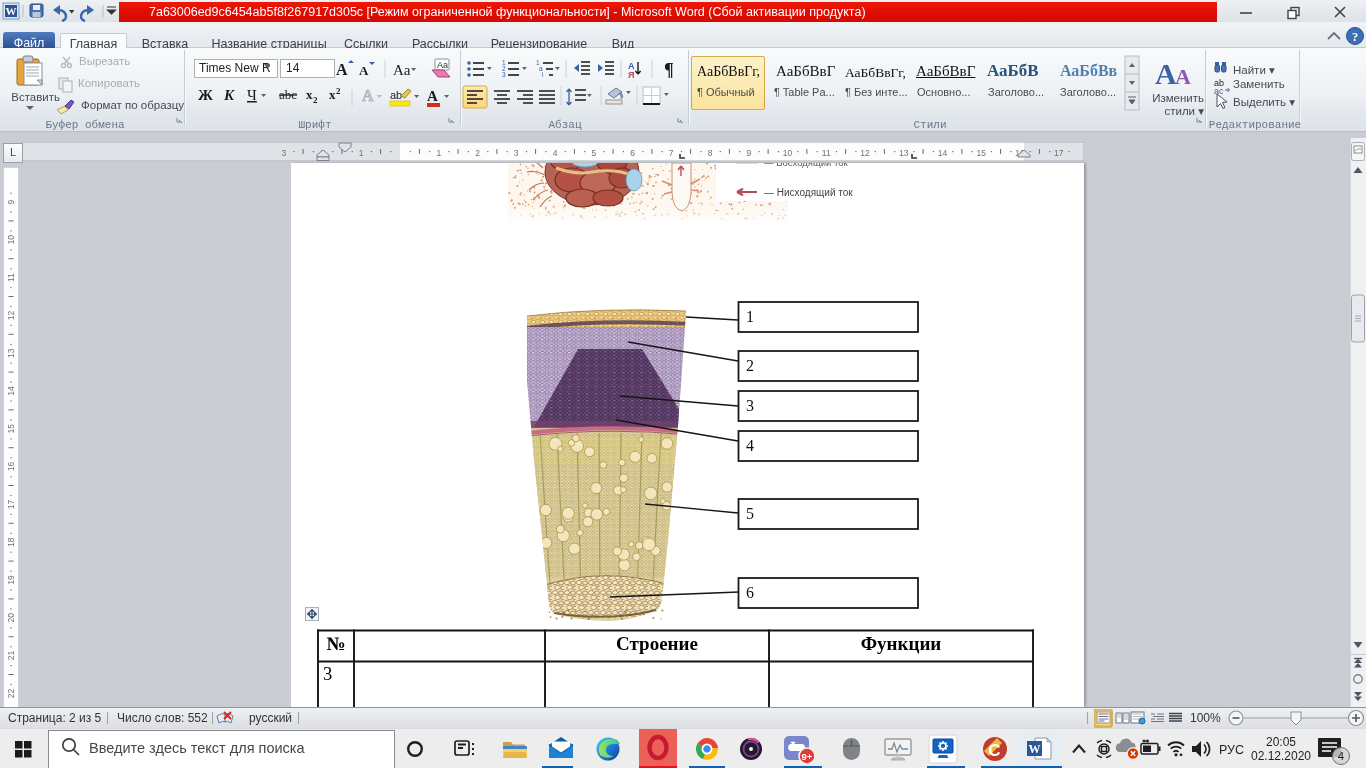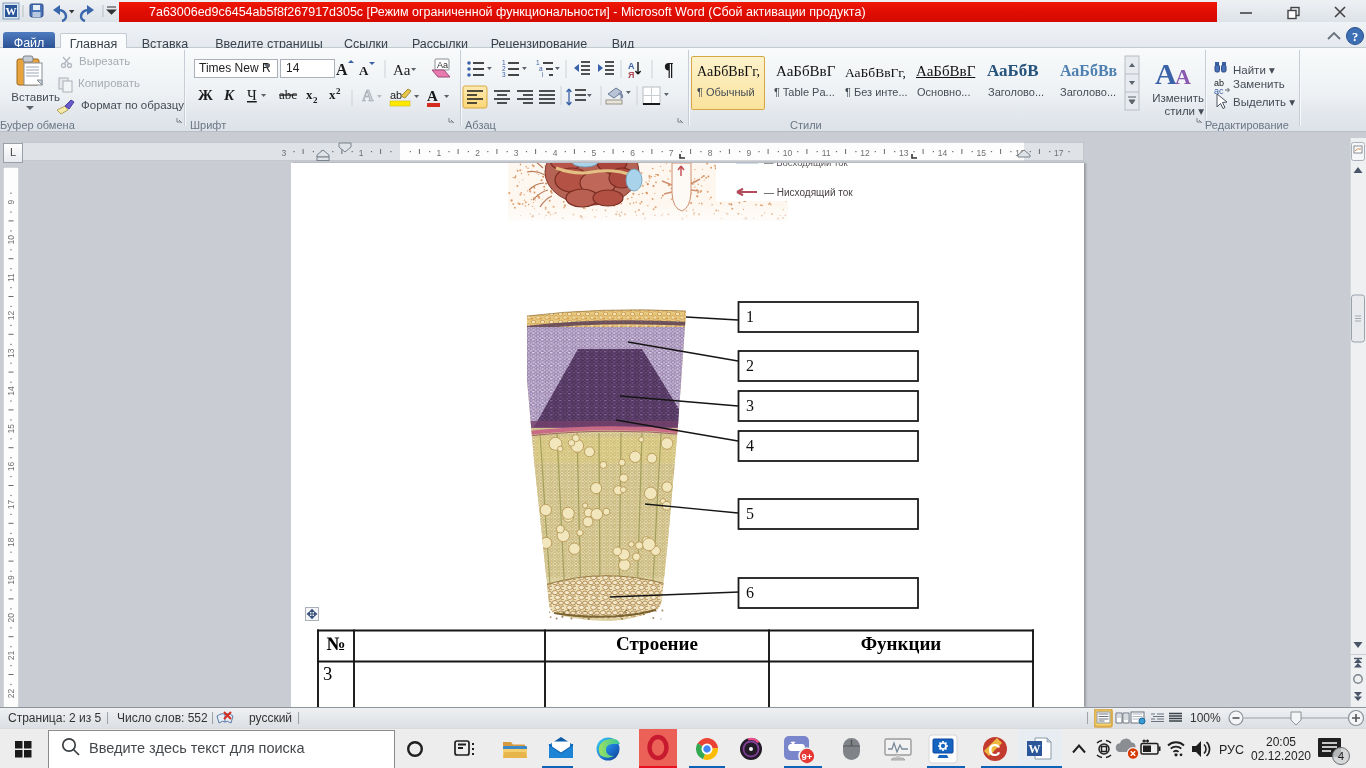--- a/index.html
+++ b/index.html
@@ -15,21 +15,21 @@
 
 
 #tabrow{position:absolute;top:22px;left:0;width:1366px;height:26px;background:linear-gradient(#f0f3f6,#e4e9ee);border-bottom:1px solid #c3cad2;}
 .tab{position:absolute;top:4px;height:22px;font-size:12.5px;color:#38414b;text-align:center;line-height:21px;margin-top:8px;}
 #tabfile{top:2px;left:3px;width:52px;height:24px;background:linear-gradient(#4f7cc0,#2e5597 60%,#264b88);color:#fff;border-radius:3px 3px 0 0;line-height:23px;}
 #tabhome{left:60px;width:67px;background:#fafbfc;border:1px solid #c3cad2;border-bottom:1px solid #fafbfc;border-radius:2px 2px 0 0;top:3px;height:24px;}
 
 
 #ribbon{position:absolute;top:48px;left:0;width:1366px;height:84px;background:linear-gradient(#f8fafb 0%,#eef1f4 55%,#e2e7ec 80%,#dce2e8 100%);border-bottom:1px solid #b8bfc7;}
 .gsep{position:absolute;top:2px;height:76px;width:1px;background:#c7cdd4;box-shadow:1px 0 0 #f6f8fa;}
-.glabel{position:absolute;top:70px;font-size:11px;color:#6b7685;width:100%;text-align:left;}
+.glabel{position:absolute;top:70px;font-size:11px;color:#6b7685;width:100%;text-align:center;font-family:Liberation Mono, monospace;}
 .rtext{position:absolute;font-size:11.5px;color:#444c55;white-space:nowrap;}
 .gray{color:#a7adb5;}
 
 
 #docarea{position:absolute;top:133px;left:0;width:1366px;height:574px;background:#c9cdd3;}
 #hruler{position:absolute;top:9px;left:22px;width:1062px;height:19px;background:#e5e8ec;border:1px solid #a9aeb5;}
 #tabsel{position:absolute;top:10px;left:3px;width:20px;height:20px;background:linear-gradient(#fdfdfd,#e8eaee);border:1px solid #9aa0a8;font-size:11px;color:#444;text-align:center;line-height:17px;}
 #vruler{position:absolute;top:34px;left:3px;width:16px;height:540px;background:#e5e8ec;border:1px solid #a9aeb5;}
 #page{position:absolute;top:30px;left:291px;width:793px;height:544px;background:#fff;box-shadow:2px 0 2px rgba(0,0,0,0.25);}
 #vscroll{position:absolute;top:5px;right:0;width:16px;height:569px;background:#eceef0;}
@@ -73,21 +73,21 @@
       <line x1="22" y1="9" x2="34" y2="9" stroke="#444" stroke-width="1.6"></line>
       <rect x="73" y="3.5" width="8" height="8" fill="none" stroke="#444" stroke-width="1.4"></rect>
       <rect x="70" y="6.5" width="8" height="8" fill="#fff" stroke="#444" stroke-width="1.4"></rect>
       <path d="M 117 3 l 10 10 M 127 3 l -10 10" stroke="#444" stroke-width="1.6"></path>
     </svg>
   </div>
   <div id="tabrow">
     <div class="tab" id="tabfile">Файл</div>
     <div class="tab" id="tabhome">Главная</div>
     <div class="tab" style="left:130px;width:70px">Вставка</div>
-    <div class="tab" style="left:204px;width:130px">Введите страницы</div>
+    <div class="tab" style="left:204px;width:130px">Название страницы</div>
     <div class="tab" style="left:338px;width:56px">Ссылки</div>
     <div class="tab" style="left:398px;width:84px">Рассылки</div>
     <div class="tab" style="left:486px;width:106px">Рецензирование</div>
     <div class="tab" style="left:596px;width:54px">Вид</div>
     <svg class="abs" style="left:1320px;top:4px" width="46" height="20" viewBox="0 0 46 20">
       <path d="M 8 13 l 6 -6 l 6 6" fill="none" stroke="#6a7280" stroke-width="1.8"></path>
       <circle cx="35" cy="10" r="8.5" fill="#3d6fb4" stroke="#2a5090"></circle>
         <text x="35" y="14.5" font-size="12.5" font-weight="bold" fill="#fff" text-anchor="middle" font-family="Liberation Serif">?</text>
     </svg>
   </div>

